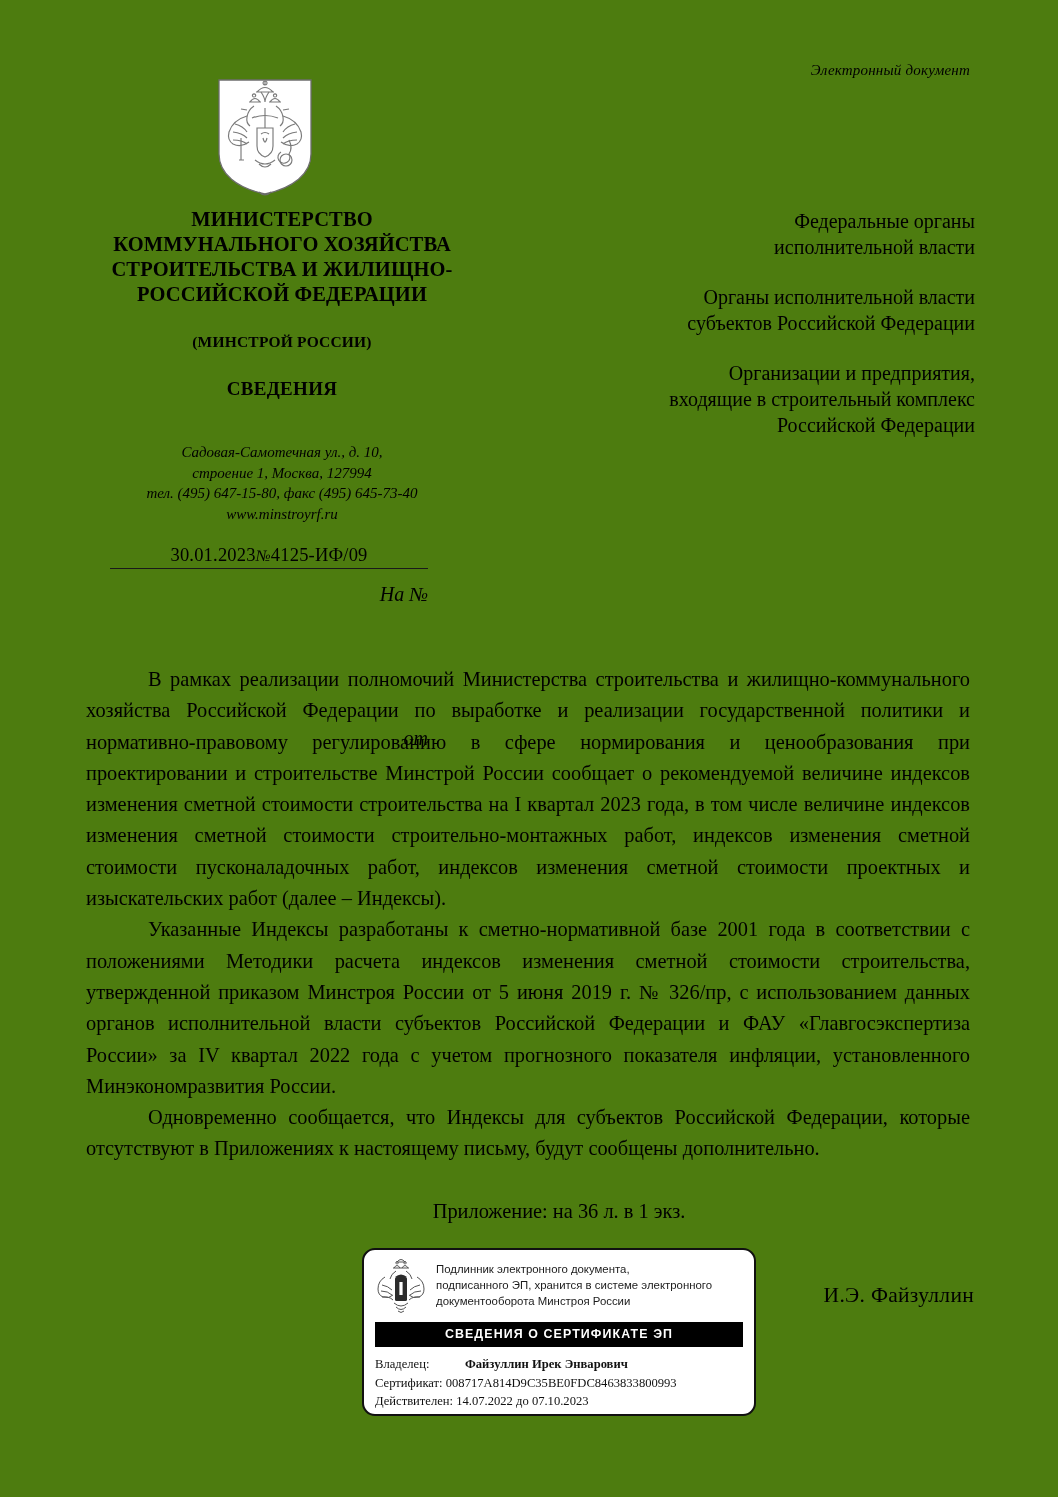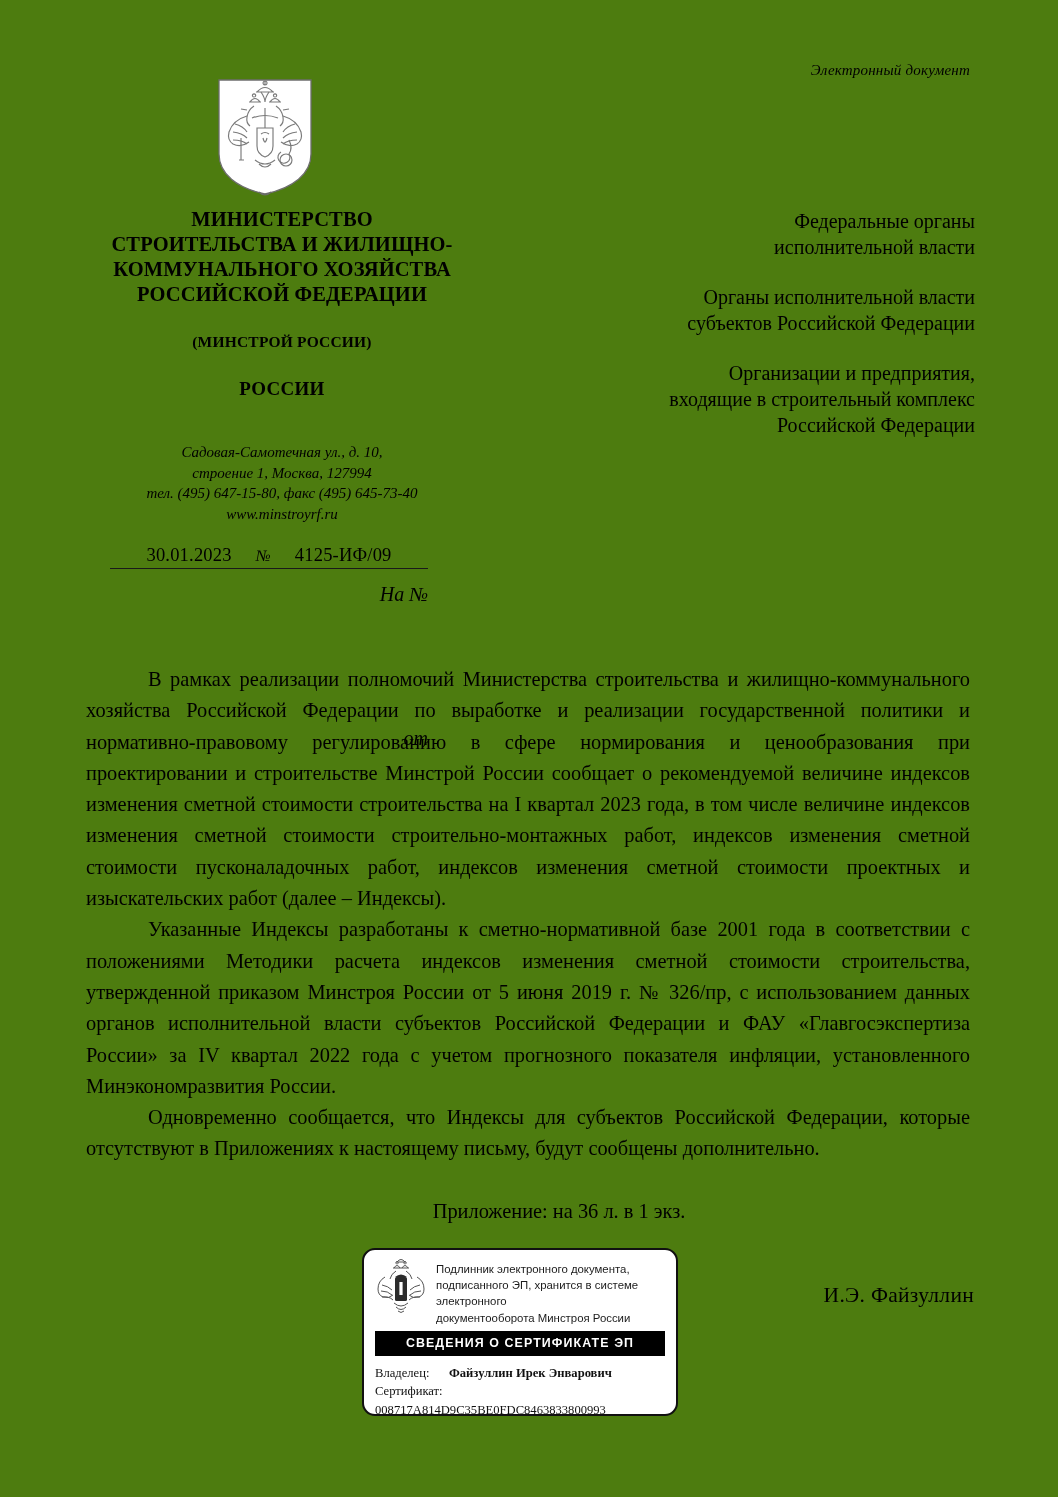--- a/index.html
+++ b/index.html
@@ -85,21 +85,21 @@
     top: 534px;
     width: 318px;
   }
   .ref-row {
     position: relative;
     height: 32px;
     border-bottom: 1.4px solid #1a1a1a;
     display: flex;
     align-items: flex-end;
     justify-content: center;
-    gap: 24px;
+    gap: 0;
     font-size: 18px;
     padding-bottom: 2px;
   }
   .ref-date { font-size: 18.5px; letter-spacing: .2px; }
   .ref-nosym { font-style: italic; font-size: 16px; padding-bottom: 1px; }
   .ref-num { font-size: 18.5px; letter-spacing: .2px; }
 
   .ref-row2 {
     position: relative;
     margin-top: 14px;
@@ -163,21 +163,21 @@
     font-size: 21.5px;
     white-space: nowrap;
     letter-spacing: .3px;
   }
 
   
   .stamp {
     position: absolute;
     left: 362px;
     top: 1248px;
-    width: 316px;
+    width: 394px;
     height: 168px;
     border: 2.4px solid #111111;
     border-radius: 13px;
     background: #ffffff;
     box-sizing: border-box;
     font-family: "Liberation Sans", "DejaVu Sans", sans-serif;
     overflow: hidden;
   }
   .stamp-top {
     display: flex;
@@ -209,20 +209,21 @@
   }
   .stamp-fields {
     padding: 8px 11px 0 11px;
     font-family: "Liberation Serif", "DejaVu Serif", serif;
     font-size: 12.6px;
     line-height: 18.5px;
     color: #111111;
   }
   .stamp-owner-row {
     display: flex;
+    gap: 16px;
   }
   .stamp-owner-label { min-width: 74px; }
   .stamp-owner-value { font-weight: bold; }
 
   
   .footer {
     position: absolute;
     left: 88px;
     top: 1378px;
     font-size: 15.5px;
@@ -265,26 +266,26 @@
         <circle cx="81" cy="84" r="6"></circle>
 
         <path d="M50 84 q10 8 20 0 M54 88 q6 6 12 0"></path>
       </g>
     </svg>
   </div>
 
   <div class="letterhead">
     <div class="lh-ministry">
       <div>МИНИСТЕРСТВО</div>
+      <div>КОММУНАЛЬНОГО ХОЗЯЙСТВА</div>
       <div>СТРОИТЕЛЬСТВА И ЖИЛИЩНО-</div>
-      <div>КОММУНАЛЬНОГО ХОЗЯЙСТВА</div>
       <div>РОССИЙСКОЙ ФЕДЕРАЦИИ</div>
     </div>
     <div class="lh-short">(МИНСТРОЙ РОССИИ)</div>
-    <div class="lh-role">РОССИИ</div>
+    <div class="lh-role">СВЕДЕНИЯ</div>
     <div class="lh-address">
       <div>Садовая-Самотечная ул., д. 10,</div>
       <div>строение 1, Москва, 127994</div>
       <div>тел. (495) 647-15-80, факс (495) 645-73-40</div>
       <div>www.minstroyrf.ru</div>
     </div>
   </div>
 
   <div class="refblock">
     <div class="ref-row">

